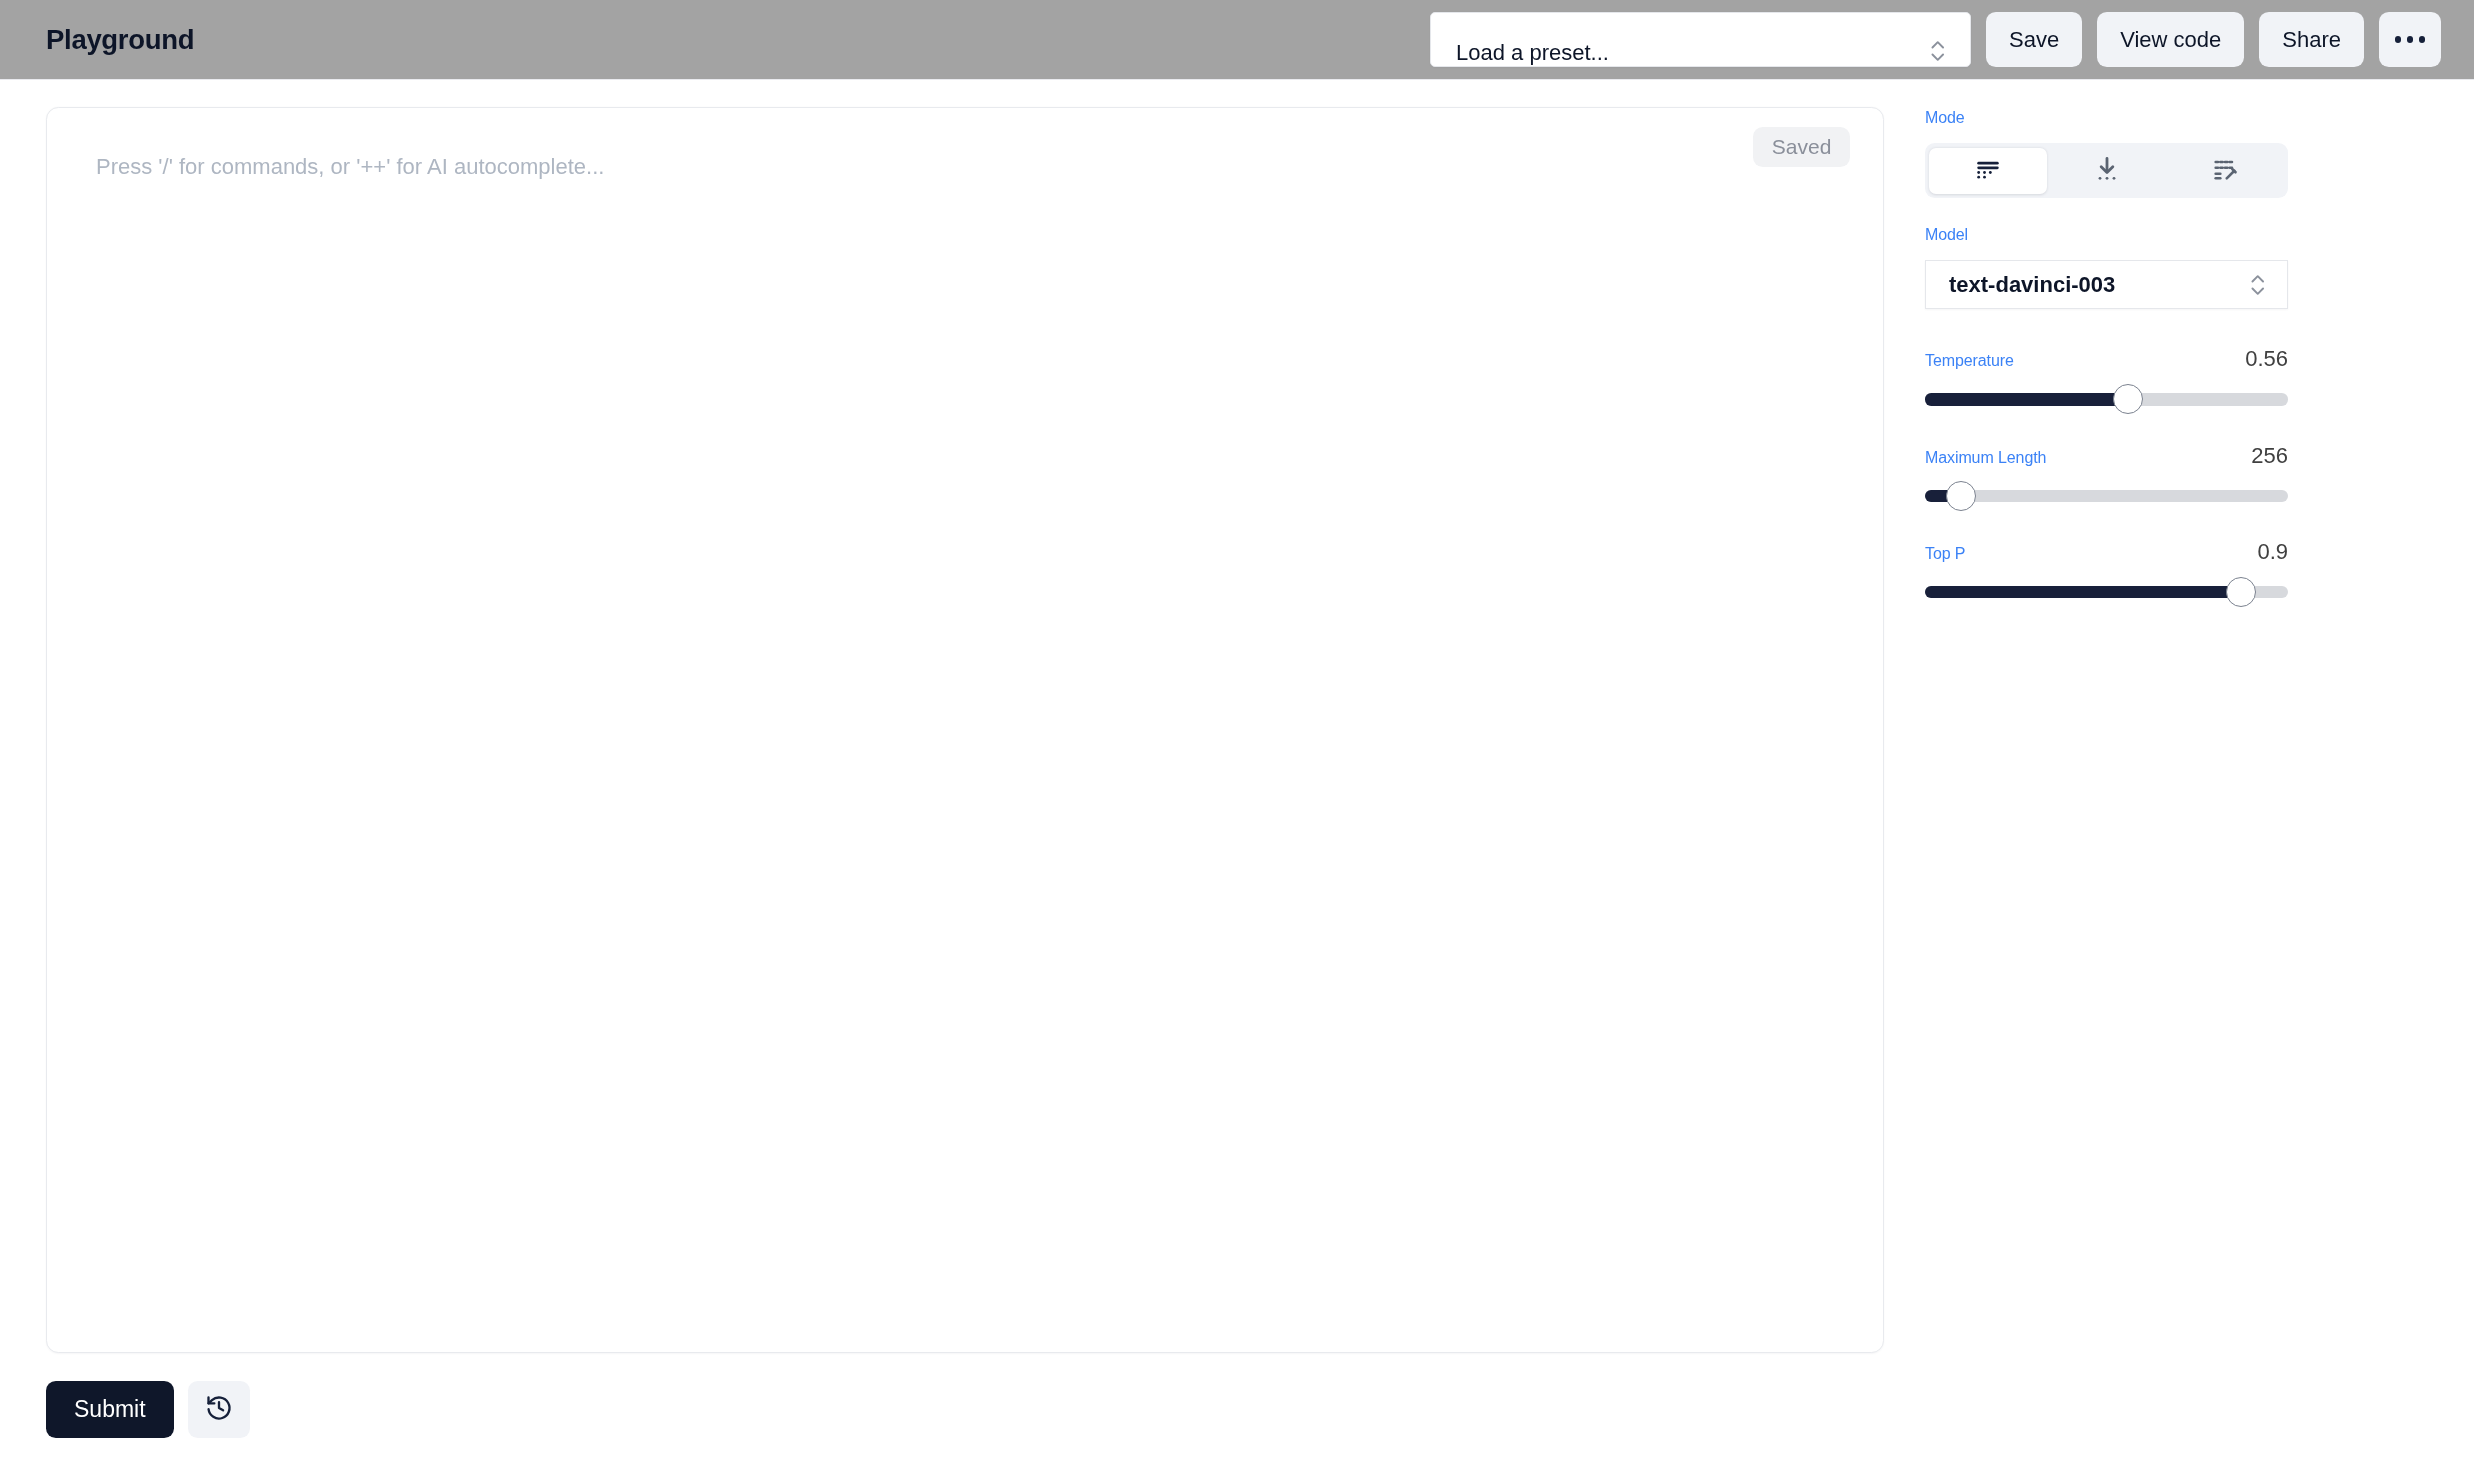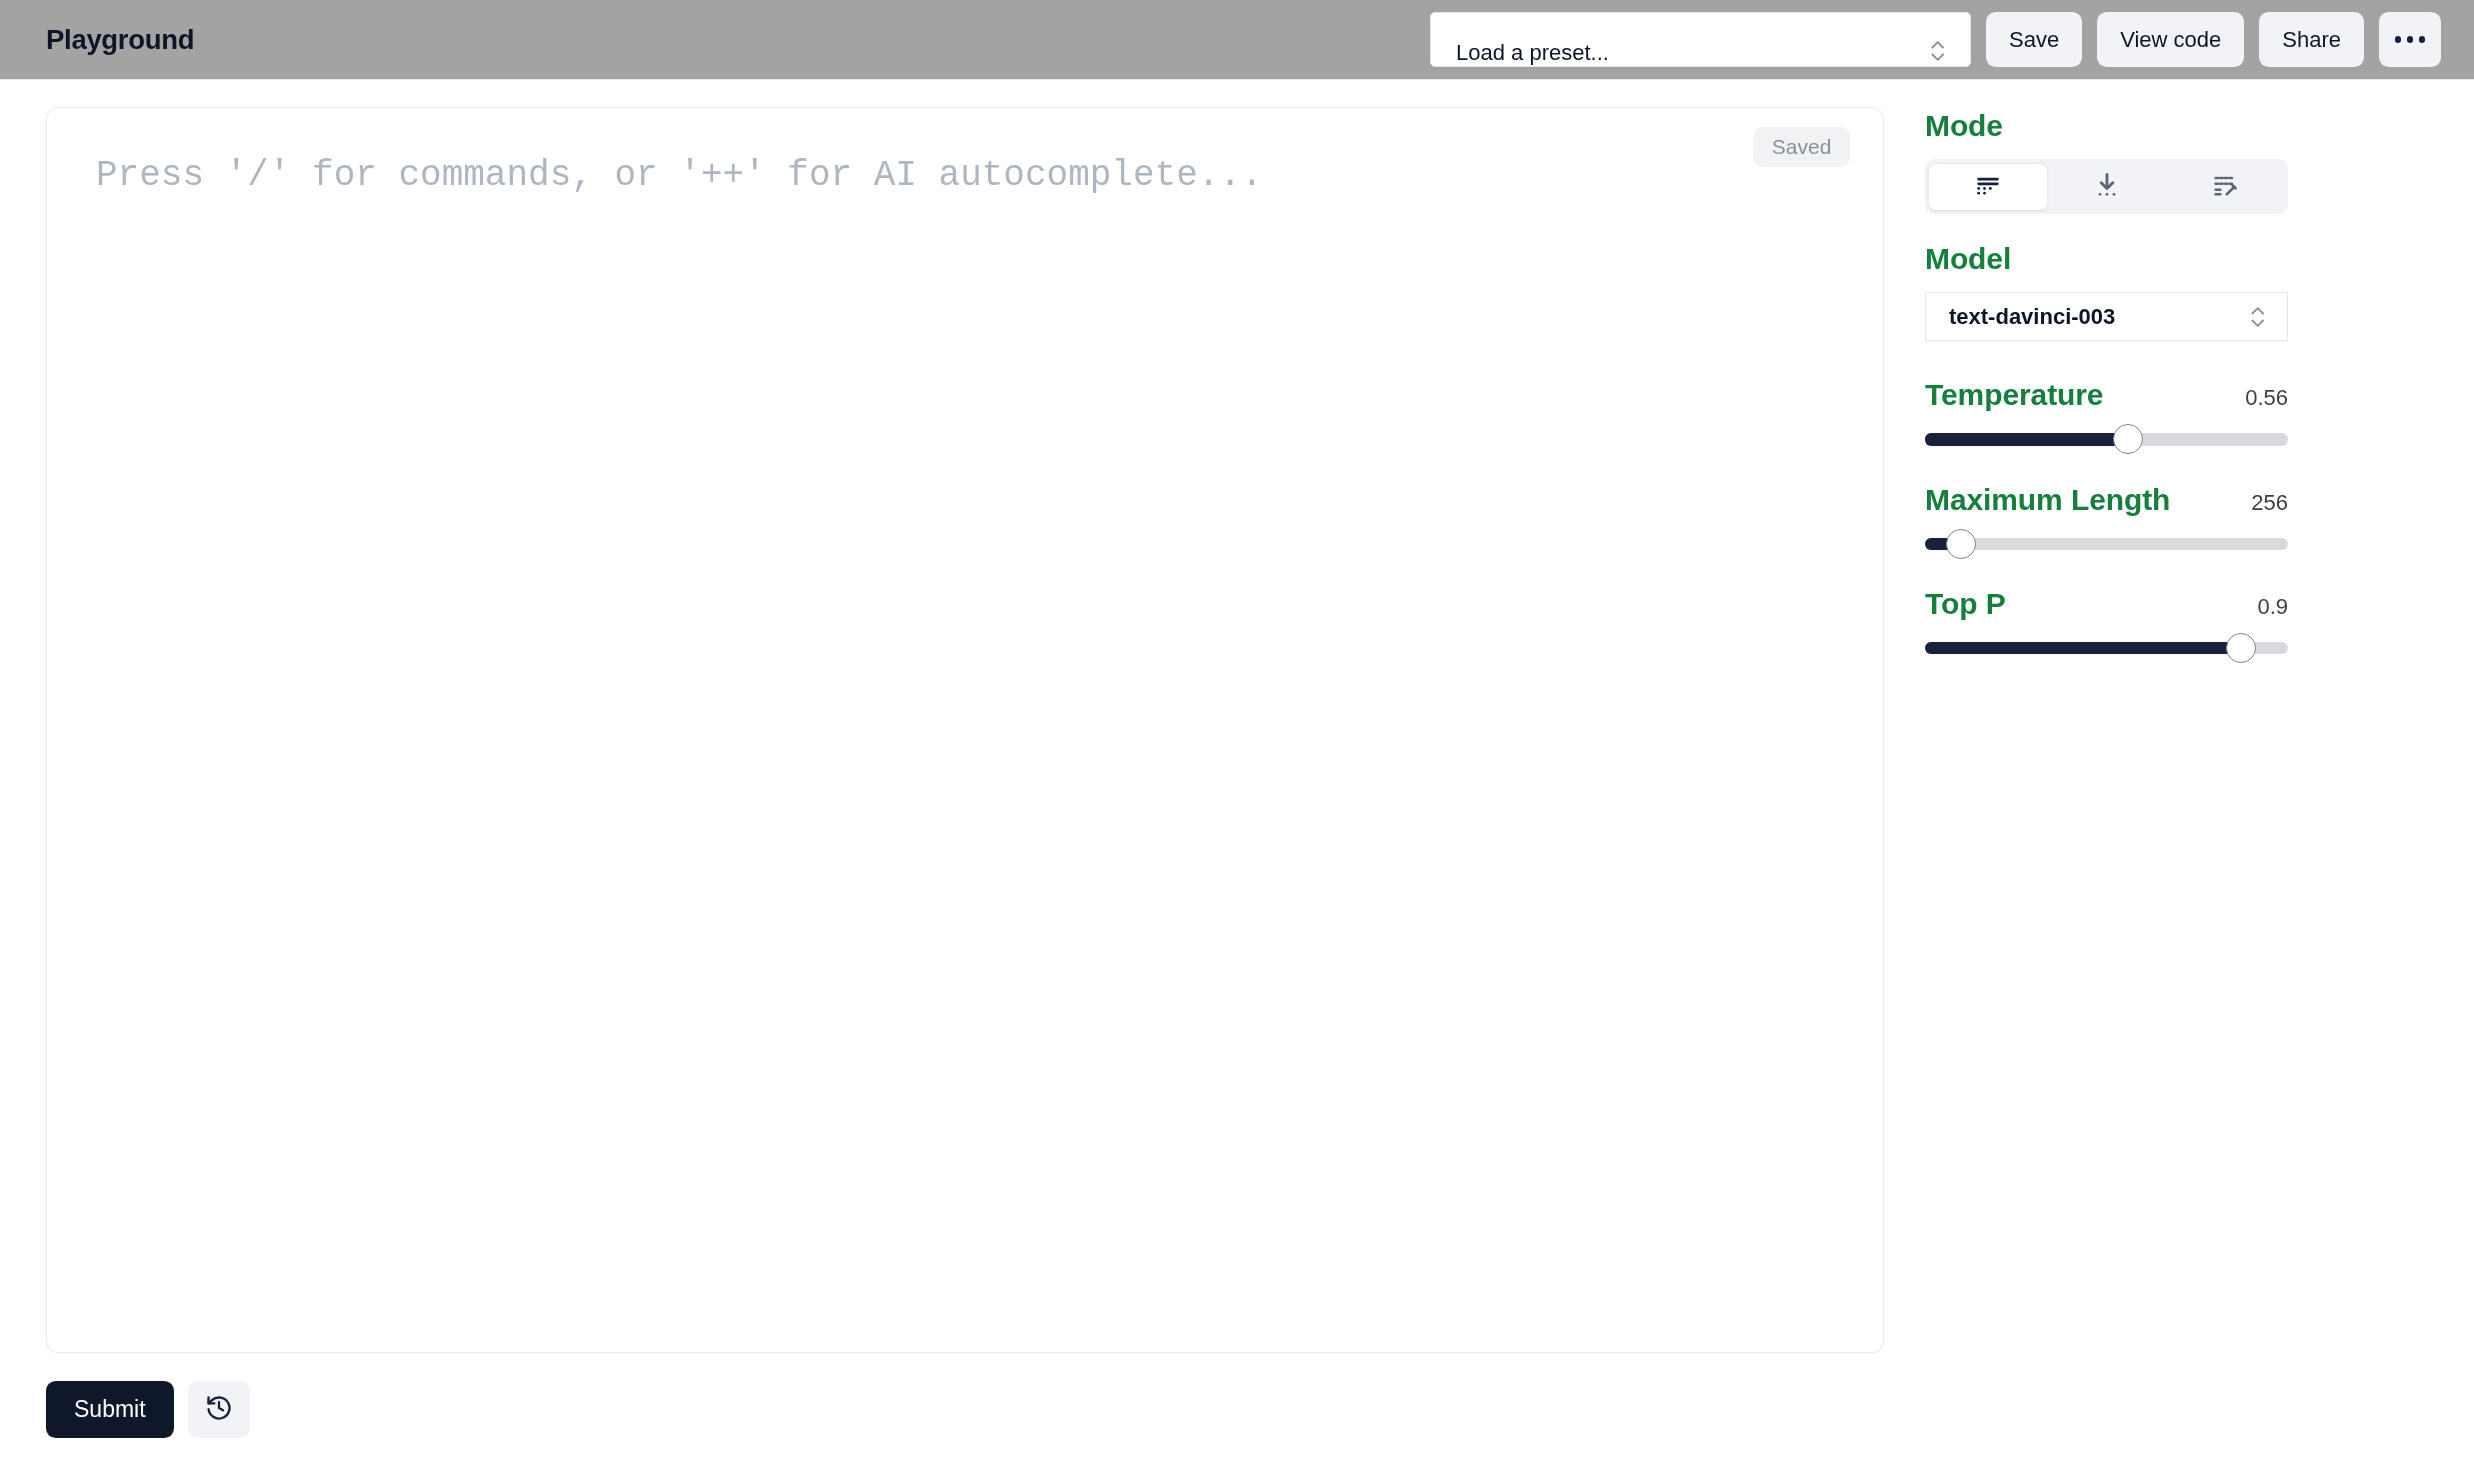--- a/index.html
+++ b/index.html
@@ -98,25 +98,24 @@
     position: relative;
     height: 1246px;
     border: 1.8px solid #e8eaee;
     border-radius: 12.4px;
     background: #ffffff;
     box-shadow: 0 0.9px 1.8px rgba(16,24,40,0.04);
     padding: 46px 49px;
   }
 
   .editor-placeholder {
-    font-size: 36px;
+    font-size: 22px;
     color: #aeb6c2;
     line-height: 1.2;
     white-space: pre-wrap;
-    font-family: Liberation Mono, monospace;
   }
 
   .saved-badge {
     position: absolute;
     top: 19.5px;
     right: 33px;
     background: #f1f2f4;
     color: #8a8f9a;
     font-size: 21px;
     padding: 8px 18.6px;
@@ -157,23 +156,23 @@
 
   
   .sidebar {
     width: 363px;
     padding-top: 2.7px;
     display: flex;
     flex-direction: column;
   }
 
   .field-label {
-    font-size: 30px;
-    font-weight: bold;
-    color: #15803d;
+    font-size: 16px;
+    font-weight: normal;
+    color: #3b82f6;
     letter-spacing: -0.1px;
   }
 
   .mode-group {
     margin-top: 16px;
     height: 55px;
     background: #f1f3f7;
     border-radius: 9.8px;
     display: flex;
     align-items: center;

